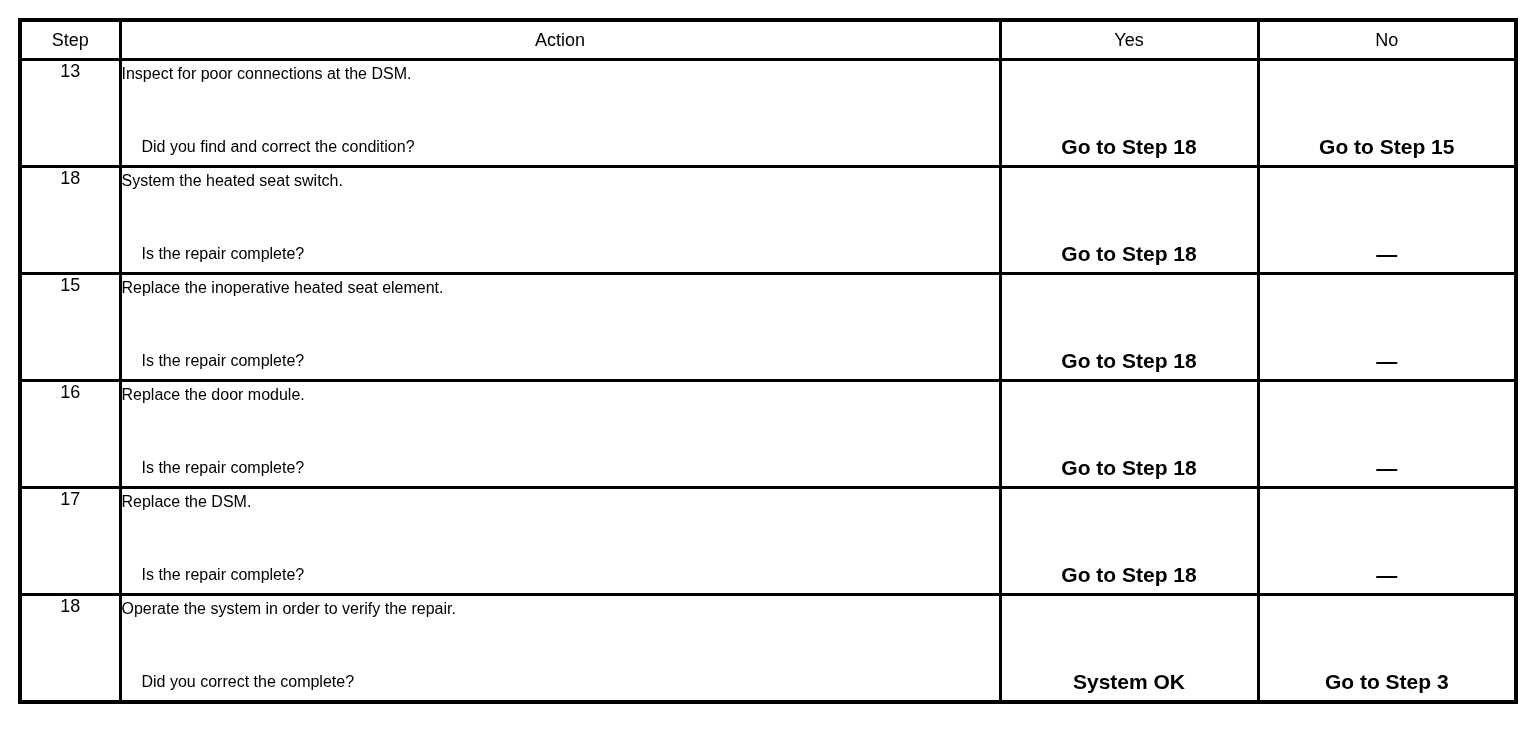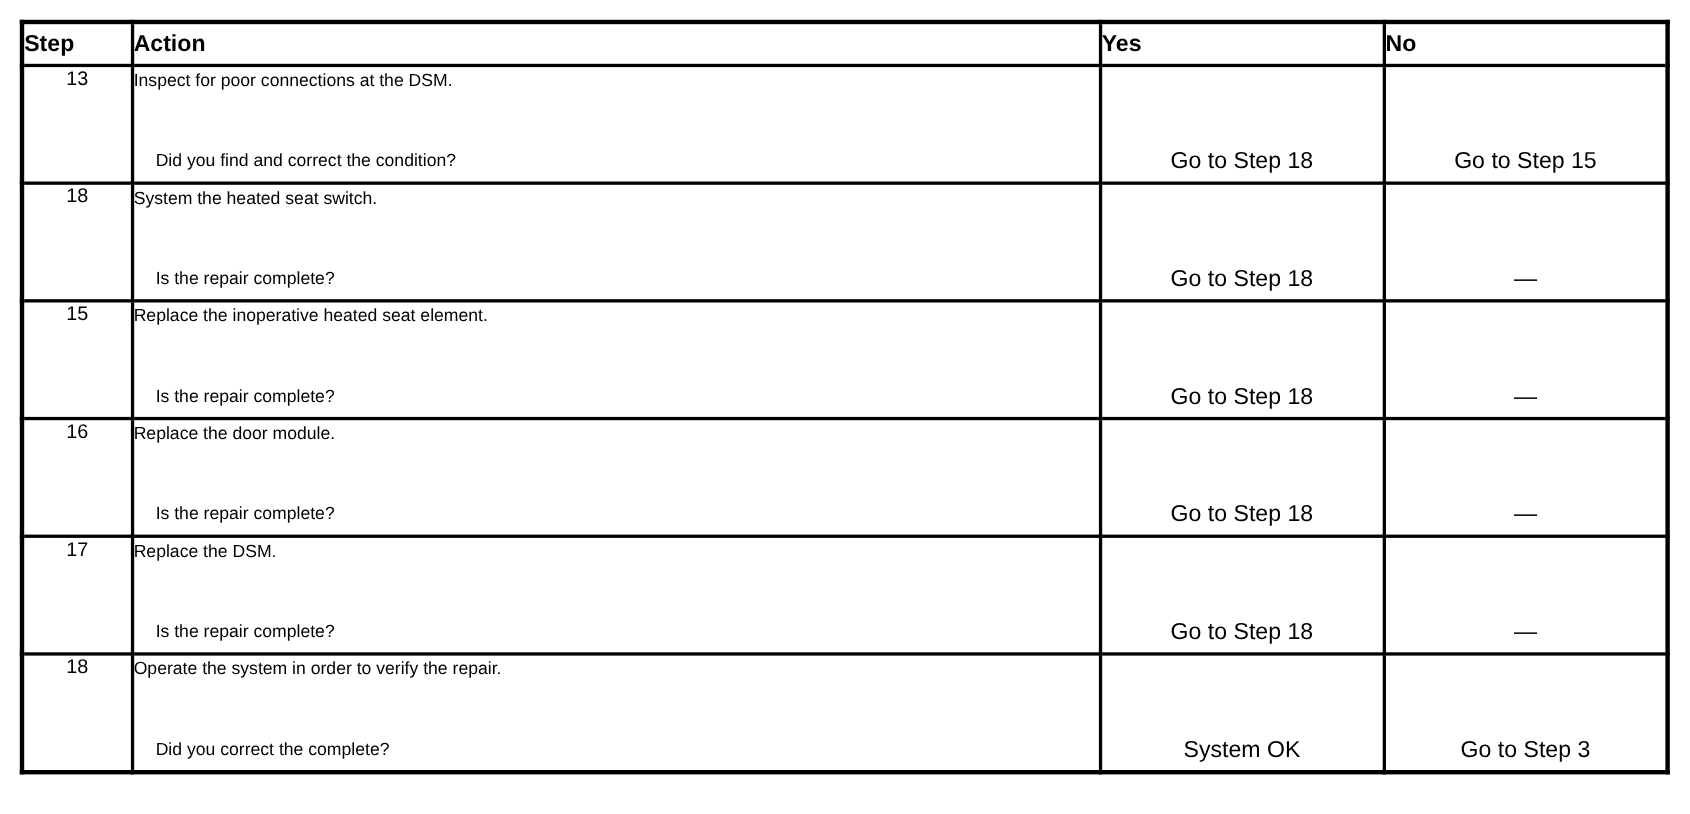--- a/index.html
+++ b/index.html
@@ -31,23 +31,23 @@
   table.diag col.c-action { width: 880px; }
   table.diag col.c-yes { width: 258px; }
   table.diag col.c-no { width: 258px; }
 
   table.diag th, table.diag td {
     border: 3px solid #000000;
     padding: 0;
     vertical-align: top;
   }
   thead th {
-    text-align: left;
-    font-weight: bold;
-    font-size: 21px;
+    text-align: center;
+    font-weight: normal;
+    font-size: 18px;
     height: 36px;
     line-height: 36px;
     padding: 0 4px;
     vertical-align: middle;
   }
   td.step {
     text-align: center;
     vertical-align: middle;
     font-size: 18px;
   }
@@ -66,20 +66,21 @@
     position: absolute;
     left: 20px;
     bottom: 5px;
     line-height: 26px;
   }
   td.answer {
     font-size: 21px;
     text-align: center;
     position: relative;
     height: 104px;
+    font-weight: bold;
   }
   td.answer .ans {
     position: absolute;
     left: 0;
     right: 0;
     bottom: 5px;
     line-height: 26px;
     text-align: center;
   }
   td.answer .dash {

